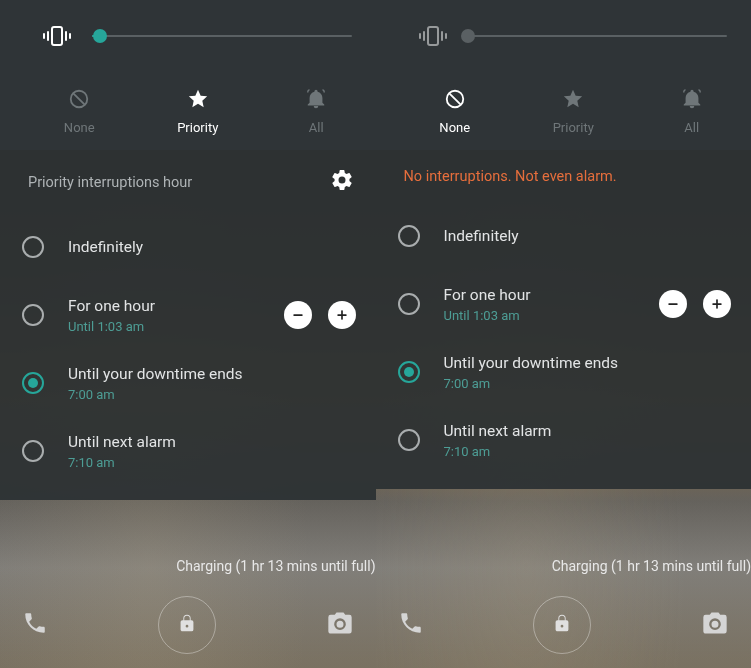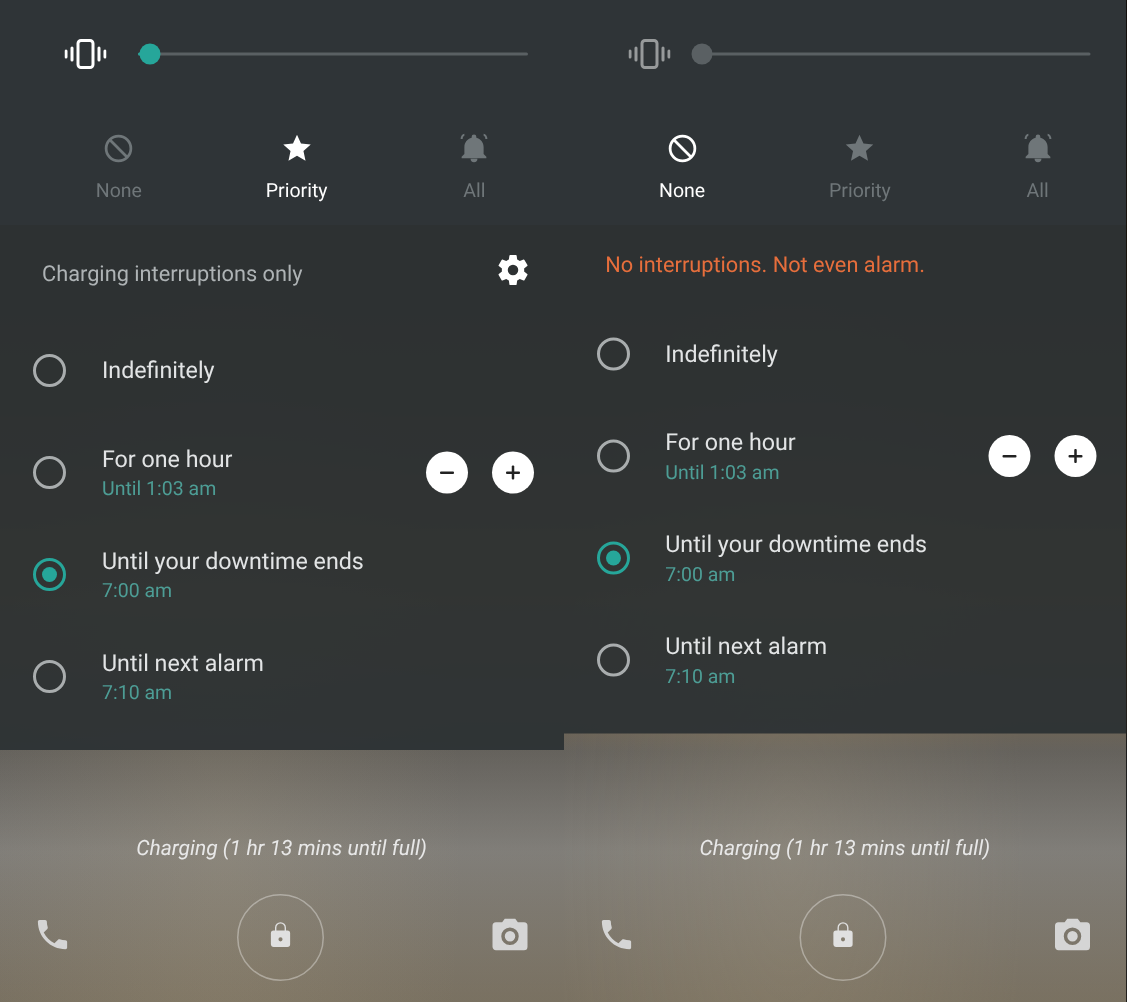--- a/index.html
+++ b/index.html
@@ -142,23 +142,22 @@
 
     .lock-area {
       position: absolute;
       left: 0; right: 0; bottom: 0;
       z-index: 2;
       height: 110px;
     }
     .charging {
       position: absolute;
       top: 0; left: 0; right: 0;
-      text-align: center;
+      text-align: right;
       color: #e8e8e8;
-      font-style: italic;
       font-size: 14px;
     }
     .lock-row {
       position: absolute;
       bottom: 14px;
       left: 0; right: 0;
       display: flex;
       align-items: center;
       justify-content: space-between;
       padding: 0 22px;
@@ -211,21 +210,21 @@
               <path d="M12 22a2.5 2.5 0 0 0 2.5-2.5h-5A2.5 2.5 0 0 0 12 22zm7-6V11c0-3.3-2.2-6.1-5.3-6.8V3.5a1.7 1.7 0 1 0-3.4 0v.7C7.2 4.9 5 7.7 5 11v5l-2 2v1h18v-1l-2-2z"></path>
               <path d="M3 5c0-1.5 1-3 2-3M21 5c0-1.5-1-3-2-3" stroke="currentColor" stroke-width="1.5" fill="none"></path>
             </svg></span>
         <span class="mode-label">All</span>
       </div>
     </div>
   </div>
 
   <div class="panel-bottom">
     <div class="header-row">
-      <span class="header-text">Charging interruptions only</span>
+      <span class="header-text">Priority interruptions hour</span>
       <span class="gear"><svg width="24" height="24" viewBox="0 0 24 24" fill="currentColor">
             <path d="M19.4 13c.04-.33.07-.66.07-1s-.03-.67-.07-1l2.1-1.65c.19-.15.24-.42.12-.64l-2-3.46a.5.5 0 0 0-.6-.22l-2.49 1a7.3 7.3 0 0 0-1.73-1l-.38-2.65A.5.5 0 0 0 13.9 2h-3.8a.5.5 0 0 0-.5.42l-.37 2.65c-.62.26-1.2.6-1.73 1l-2.5-1a.5.5 0 0 0-.6.22l-2 3.46c-.11.22-.06.49.13.64L4.63 11c-.04.33-.07.66-.07 1s.03.67.07 1l-2.1 1.65c-.19.15-.24.42-.12.64l2 3.46c.12.22.39.3.6.22l2.5-1c.53.4 1.1.74 1.73 1l.37 2.65c.04.24.25.42.5.42h3.8c.25 0 .46-.18.5-.42l.38-2.65c.62-.26 1.2-.6 1.73-1l2.49 1c.22.08.48 0 .6-.22l2-3.46a.5.5 0 0 0-.12-.64L19.4 13zM12 15.5A3.5 3.5 0 1 1 12 8.5a3.5 3.5 0 0 1 0 7z"></path>
           </svg></span>
     </div>
     <div class="radio-list">
       <div class="radio-row">
         <div class="radio"></div>
         <div class="radio-texts">
             <span class="radio-title">Indefinitely</span>
           </div>

